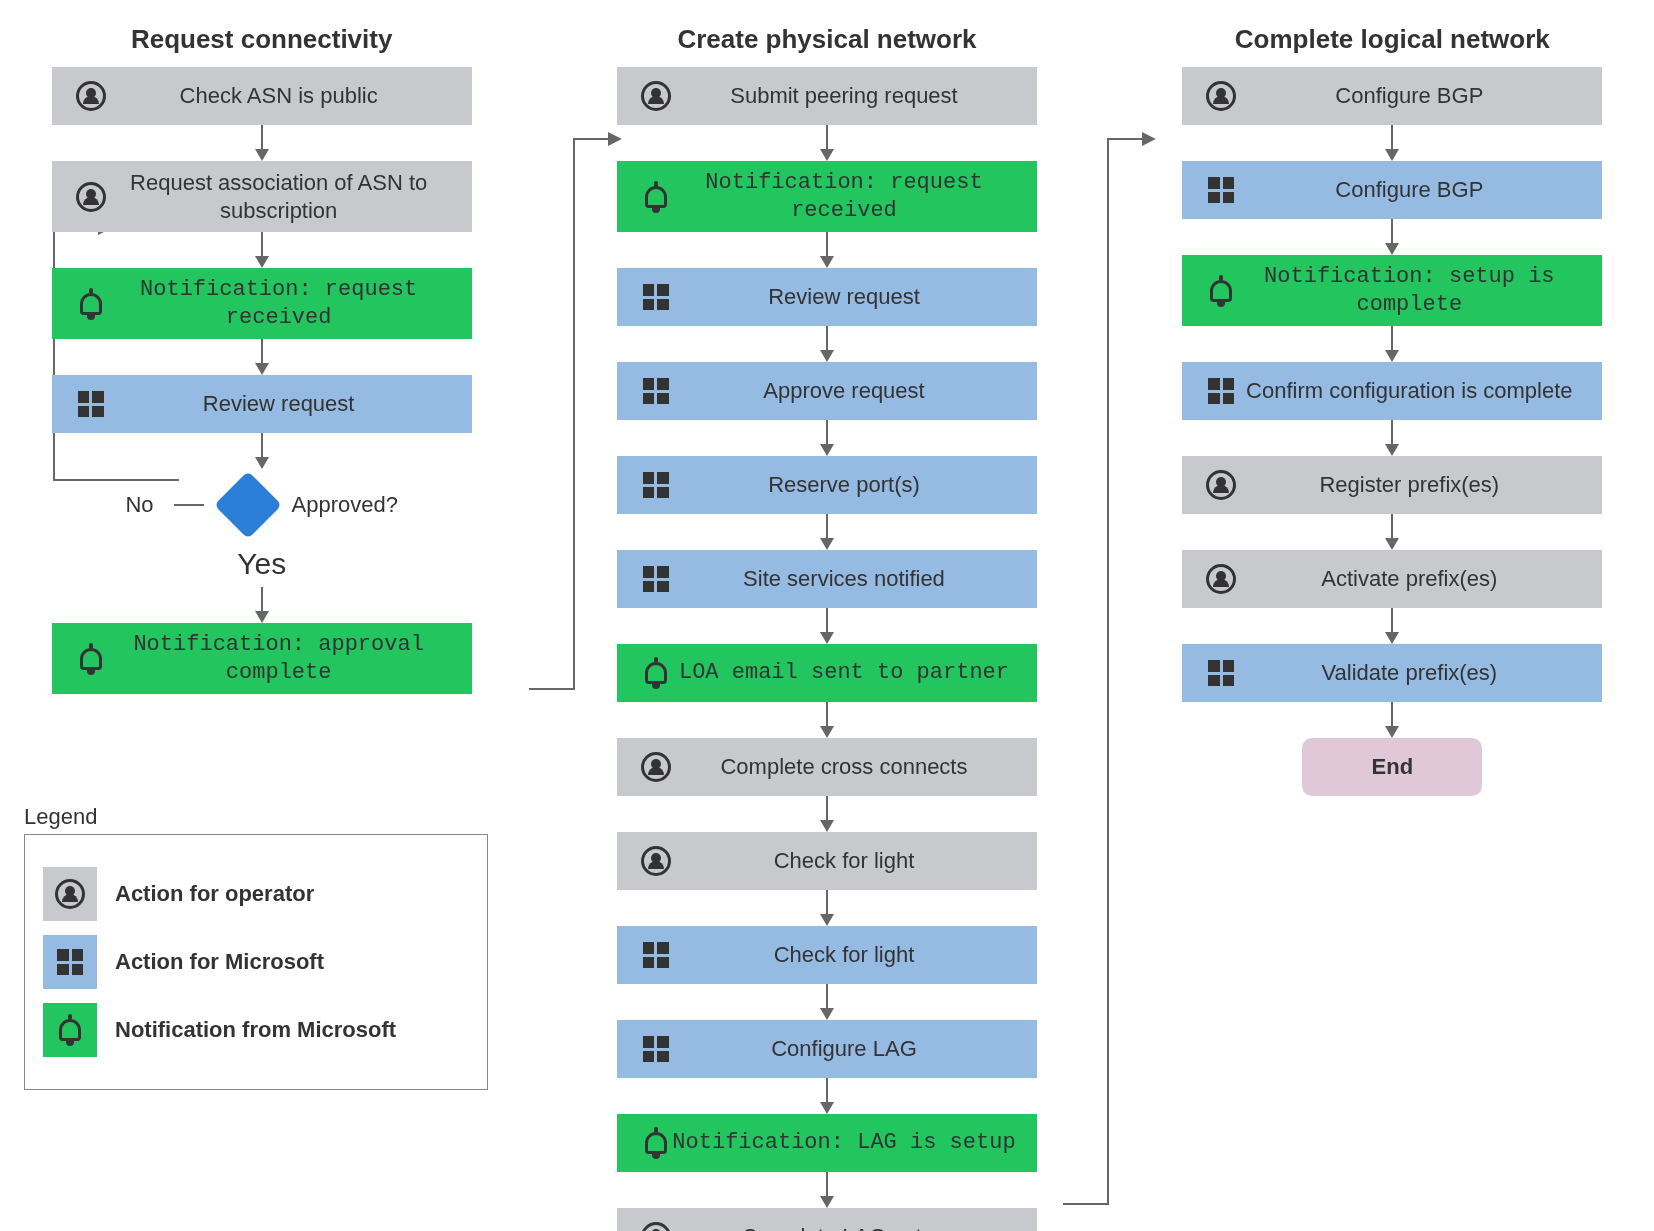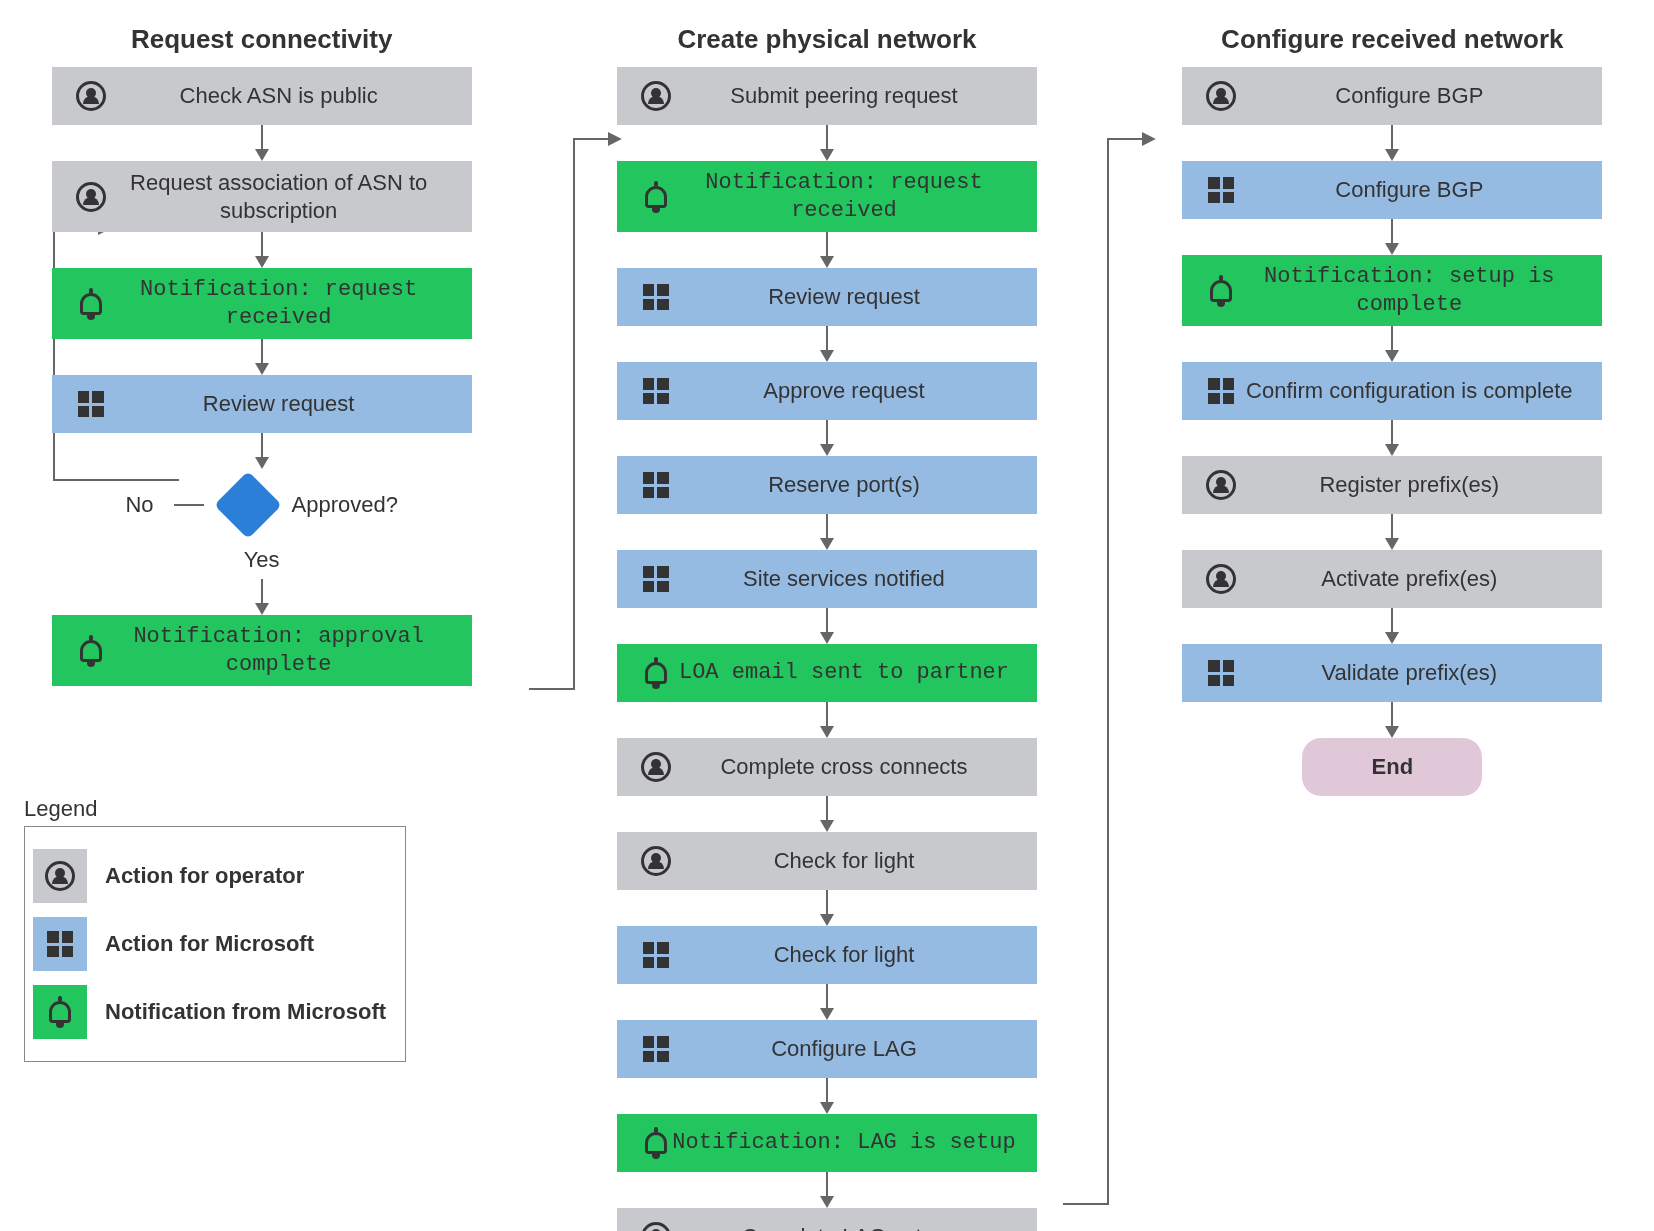--- a/index.html
+++ b/index.html
@@ -56,21 +56,21 @@
     align-items: center;
     justify-content: center;
   }
   .operator   { background: #c7c9cc; }
   .microsoft  { background: #95bbe3; }
   .notify     { background: #22c55e; font-family: Liberation Mono, monospace; }
   .endnode {
     width: 180px;
     height: 58px;
     background: #e1c8d9;
-    border-radius: 19px;
+    border-radius: 10px;
     display: flex;
     align-items: center;
     justify-content: center;
     font-weight: 700;
     font-size: 22px;
     color: #333;
   }
   .decision-row {
     display: flex;
     align-items: center;
@@ -78,41 +78,41 @@
     height: 72px;
   }
   .decision {
     width: 48px;
     height: 48px;
     background: #2b7fd6;
     transform: rotate(45deg);
     border-radius: 6px;
   }
   .decision-label { font-size: 22px; color: #333; }
-  .yes-label { font-size: 22px; color: #333; margin: 6px 0; }
+  .yes-label { font-size: 30px; color: #333; margin: 6px 0; }
   .arrow-down {
     display: flex;
     flex-direction: column;
     align-items: center;
   }
   .arrow-down .shaft {
     width: 2px;
     height: 24px;
     background: #666;
   }
   .arrow-down .head {
     width: 0; height: 0;
     border-left: 7px solid transparent;
     border-right: 7px solid transparent;
     border-top: 12px solid #666;
   }
   .legend {
     border: 1px solid #888;
-    padding: 8px;
-    width: 382px;
+    padding: 18px;
+    width: 464px;
   }
   .legend-title {
     font-size: 22px;
     margin-bottom: 4px;
     font-weight: 400;
   }
   .legend-row {
     display: flex;
     align-items: center;
     gap: 18px;
@@ -469,21 +469,21 @@
 
     <div class="node operator">
       <div class="node-icon">
             <div class="ic-person"></div>
           </div>
       <div class="node-text">Complete LAG setup</div>
     </div>
   </div>
 
   <div class="col">
-    <div class="col-title">Configure received network</div>
+    <div class="col-title">Complete logical network</div>
 
     <div class="node operator">
       <div class="node-icon">
             <div class="ic-person"></div>
           </div>
       <div class="node-text">Configure BGP</div>
     </div>
     <div class="arrow-down">
           <div class="shaft"></div>
           <div class="head"></div>

